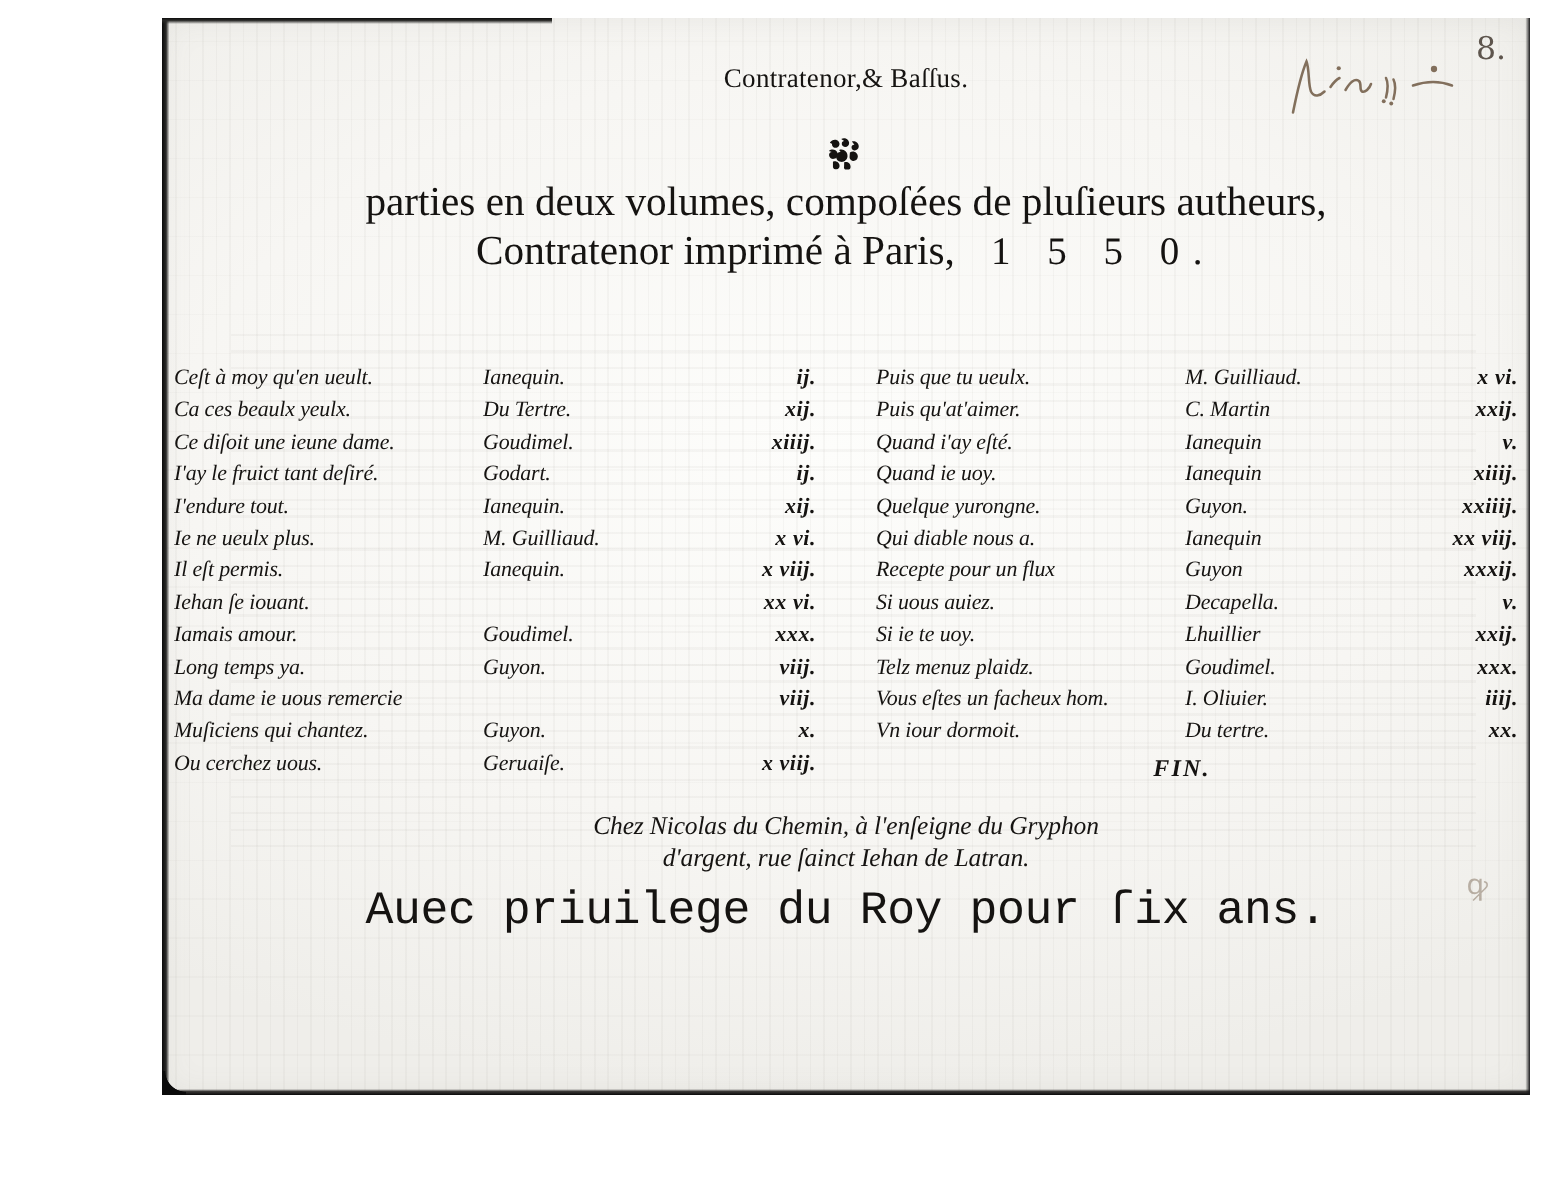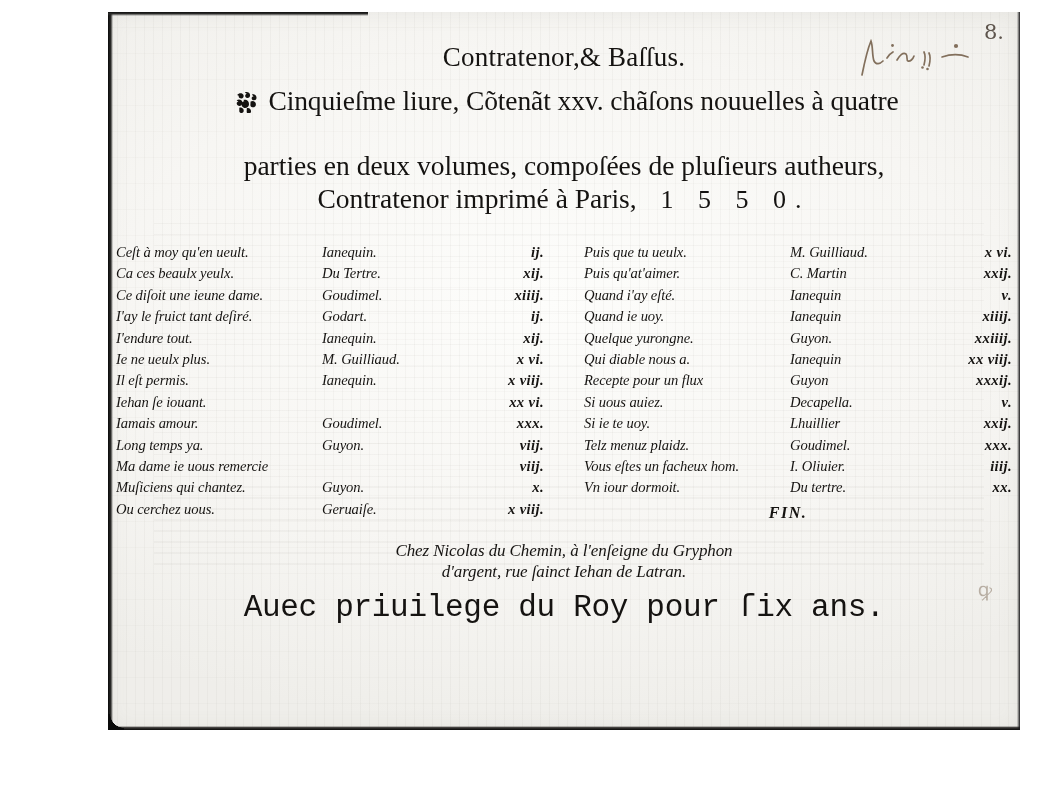--- a/index.html
+++ b/index.html
@@ -82,42 +82,42 @@
     -webkit-font-smoothing: none;
   }
 
   
   #running-head {
     position: absolute;
     left: 0; right: 0;
     top: 30px;
     text-align: center;
     font-family: "Liberation Serif", serif;
-    font-size: 27px;
+    font-size: 18px;
     letter-spacing: 0.2px;
     white-space: nowrap;
   }
 
   
   #title-block {
     position: absolute;
     left: 8px;
     right: 8px;
     top: 72px;
     text-align: center;
   }
   .title-line {
     font-family: "Liberation Serif", serif;
     font-size: 27.5px;
     line-height: 33px;
     white-space: nowrap;
     letter-spacing: -0.1px;
   }
   #title-line-1 { text-align: center; padding-left: 6px; }
-  #title-line-2 { letter-spacing: 0px; margin-top: 32px; }
+  #title-line-2 { letter-spacing: 0px; }
   #title-line-3 { letter-spacing: 0px; }
   .date-digits {
     margin-left: 24px;
     letter-spacing: 9px;
     font-size: 26px;
   }
 
   
   #pilcrow-ornament {
     display: inline-block;
@@ -261,21 +261,21 @@
               <path d="M2.2 4.1c1.5-2.3 4.6-2.6 6-0.6 0.9 1.3 0.5 3-0.8 3.7-1.5 0.8-3.3 0.1-3.7-1.4-0.2-0.9 0.3-1.8 1.1-2 0.8-0.2 1.6 0.3 1.7 1.1 0.1 0.5-0.2 1-0.7 1.1"></path>
               <path d="M9.8 1.6c2.3-1.3 5.1 0.1 5.3 2.6 0.1 1.6-1.2 2.9-2.8 2.8-1.3-0.1-2.3-1.2-2.1-2.5 0.1-0.9 0.9-1.6 1.8-1.4"></path>
               <path d="M16.9 3.4c2.4-0.9 4.8 1 4.6 3.5-0.1 1.5-1.5 2.6-3 2.4-1.2-0.2-2-1.3-1.8-2.5 0.2-0.9 1-1.5 1.9-1.3"></path>
               <path d="M1.6 9.6c1.8-1.7 4.8-1.1 5.7 1.2 0.7 1.8-0.4 3.8-2.3 4.1-1.6 0.3-3.1-0.8-3.3-2.4-0.1-1.1 0.7-2.1 1.8-2.1"></path>
               <path d="M8.4 9.0c2.9-1.1 5.9 1.3 5.6 4.4-0.2 2.3-2.3 3.9-4.6 3.5-2-0.4-3.3-2.3-2.9-4.3 0.3-1.5 1.7-2.5 3.2-2.2 1.1 0.2 1.8 1.3 1.6 2.4"></path>
               <path d="M15.6 10.6c2.3-1.6 5.3 0 5.3 2.8 0 1.8-1.6 3.2-3.4 2.9-1.4-0.2-2.4-1.5-2.1-2.9"></path>
               <path d="M4.3 16.8c2.2-1.0 4.6 0.7 4.4 3.1-0.1 1.4-1.4 2.4-2.8 2.1-1.1-0.2-1.8-1.2-1.6-2.3"></path>
               <path d="M11.8 17.2c2.4-0.8 4.6 1.1 4.2 3.5-0.2 1.3-1.5 2.2-2.8 1.9-1.0-0.2-1.7-1.2-1.5-2.2"></path>
             </g>
           </svg>
-        </span><span>Cinquieſme liure, Cõtenãt xxv. chãſons nouuelles à quatre</span>
+        </span>
       </div>
 
       <div class="title-line ink" id="title-line-2">parties en deux volumes, compoſées de pluſieurs autheurs,</div>
 
       <div class="title-line ink" id="title-line-3">
         <span>Contratenor imprimé à Paris,</span><span class="date-digits">1 5 5 0.</span>
       </div>
 
     </div>
 

